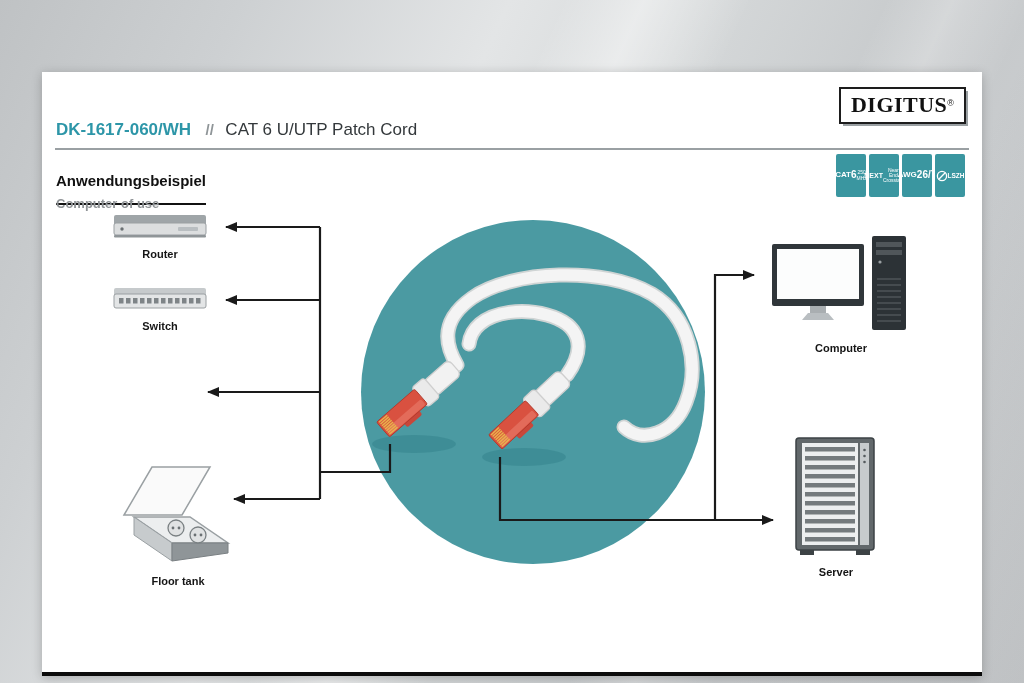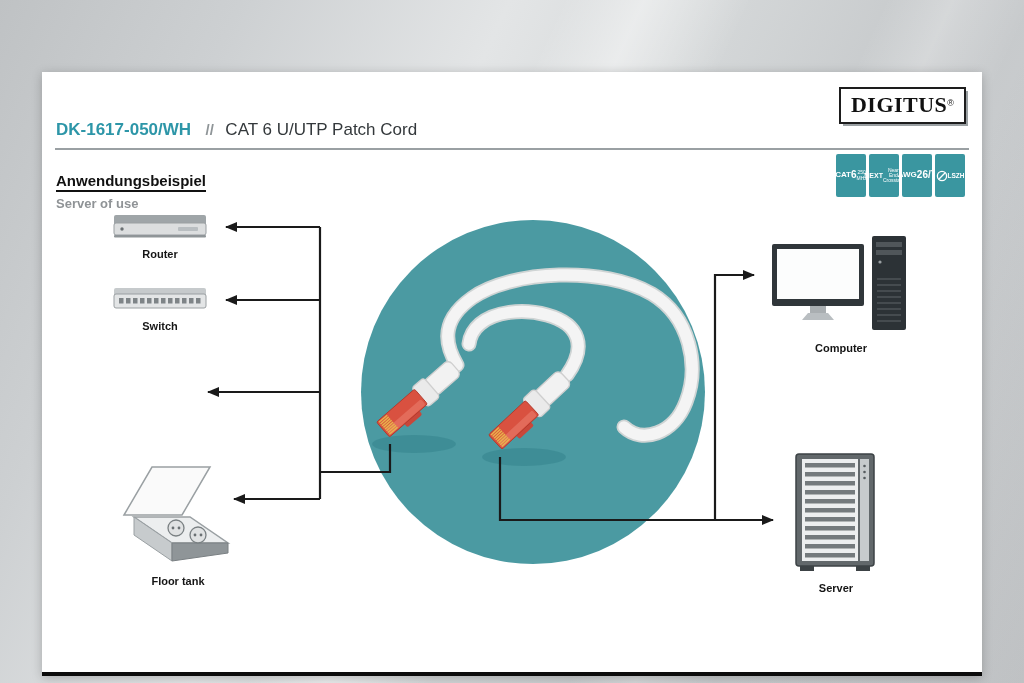--- a/index.html
+++ b/index.html
@@ -32,21 +32,21 @@
     letter-spacing:.5px; color:#111; }
   .logo-reg { font-size:9px; vertical-align:super; color:#111; }
   
   .header-row { position:absolute; left:14px; top:48px; white-space:nowrap; }
   .pcode { color:#2d96a8; font-size:17px; font-weight:bold; }
   .psep  { color:#8f9598; font-size:15px; font-weight:bold; margin:0 7px 0 10px; }
   .ptitle{ color:#33383b; font-size:17px; }
   .rule { position:absolute; left:13px; right:13px; top:76px; height:2px; background:#9aa0a3; }
   
   .sec-de { position:absolute; left:14px; top:100px; font-size:15px; font-weight:bold; color:#111;
-    border-bottom:2px solid #111; padding-bottom:1px; }
+    border-bottom:2px solid #111; padding-bottom:14px; }
   .sec-en { position:absolute; left:14px; top:124px; font-size:13px; font-weight:bold; color:#8f9396; }
   
   .badges { position:absolute; left:794px; top:82px; display:flex; gap:3px; }
   .badge { width:30px; height:43px; background:#3a96a0; border-radius:2px; color:#fff;
     display:flex; align-items:center; justify-content:center; line-height:1.05; }
   .b-main { font-size:8px; font-weight:bold; }
   .b-main.small { font-size:7px; }
   .b-big  { font-size:10px; font-weight:bold; }
   .b-tiny { font-size:5px; text-align:center; width:27px; }
   .b-lszh { font-size:6.5px; font-weight:bold; margin-top:1px; }
@@ -60,28 +60,28 @@
 <body>
 
 <div id="screen">
   <div class="card">
 
     <div class="logo-box">
       <span class="logo-text">DIGITUS</span><span class="logo-reg">®</span>
     </div>
 
     <div class="header-row">
-      <span class="pcode">DK-1617-050/WH</span>
+      <span class="pcode">DK-1617-060/WH</span>
       <span class="psep">//</span>
       <span class="ptitle">CAT 6 U/UTP Patch Cord</span>
     </div>
     <div class="rule"></div>
 
     <div class="sec-de">Anwendungsbeispiel</div>
-    <div class="sec-en">Server of use</div>
+    <div class="sec-en">Computer of use</div>
 
     <div class="badges">
       <div class="badge">
         <div class="b-main">CAT</div>
         <div class="b-big">6</div>
         <div class="b-tiny">250 MHz</div>
       </div>
       <div class="badge">
         <div class="b-main small">NEXT</div>
         <div class="b-tiny">Near End Crosstalk</div>
@@ -212,21 +212,21 @@
         <rect x="105" y="56" width="24" height="2" fill="#454b4f"></rect>
         <rect x="105" y="62" width="24" height="2" fill="#454b4f"></rect>
         <rect x="105" y="68" width="24" height="2" fill="#454b4f"></rect>
         <rect x="105" y="74" width="24" height="2" fill="#454b4f"></rect>
         <rect x="105" y="80" width="24" height="2" fill="#454b4f"></rect>
         <rect x="105" y="86" width="24" height="2" fill="#454b4f"></rect>
       </svg>
       <div class="dev-label">Computer</div>
     </div>
 
-    <div class="device" style="left:752px; top:380px; width:84px;">
+    <div class="device" style="left:752px; top:364px; width:84px;">
       <svg width="84" height="122" viewBox="0 0 84 122">
         <rect x="2" y="2" width="78" height="112" rx="3" fill="#62686b" stroke="#3c4245" stroke-width="1.5"></rect>
         <rect x="8" y="7" width="56" height="102" fill="#eceeef"></rect>
         <rect x="11" y="11" width="50" height="4.5" fill="#747a7d"></rect>
         <rect x="11" y="20" width="50" height="4.5" fill="#747a7d"></rect>
         <rect x="11" y="29" width="50" height="4.5" fill="#747a7d"></rect>
         <rect x="11" y="38" width="50" height="4.5" fill="#747a7d"></rect>
         <rect x="11" y="47" width="50" height="4.5" fill="#747a7d"></rect>
         <rect x="11" y="56" width="50" height="4.5" fill="#747a7d"></rect>
         <rect x="11" y="65" width="50" height="4.5" fill="#747a7d"></rect>

